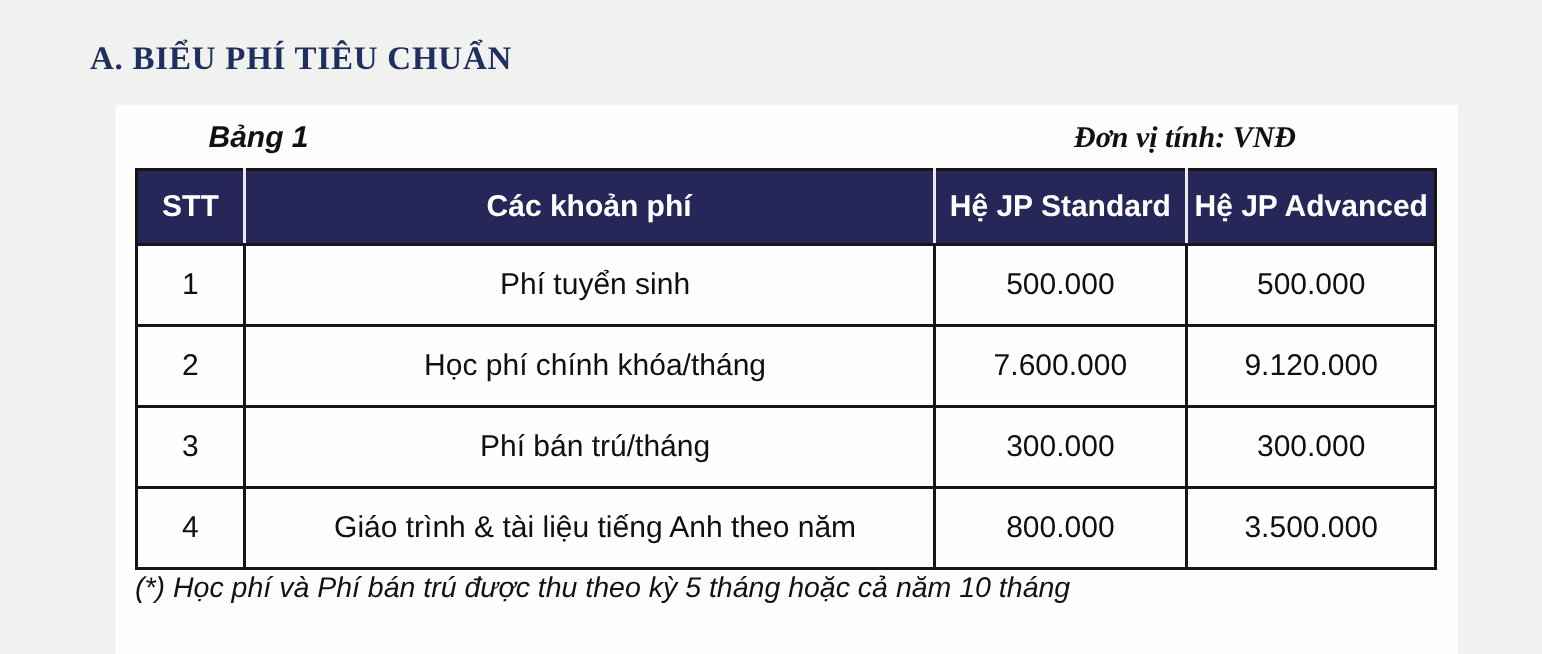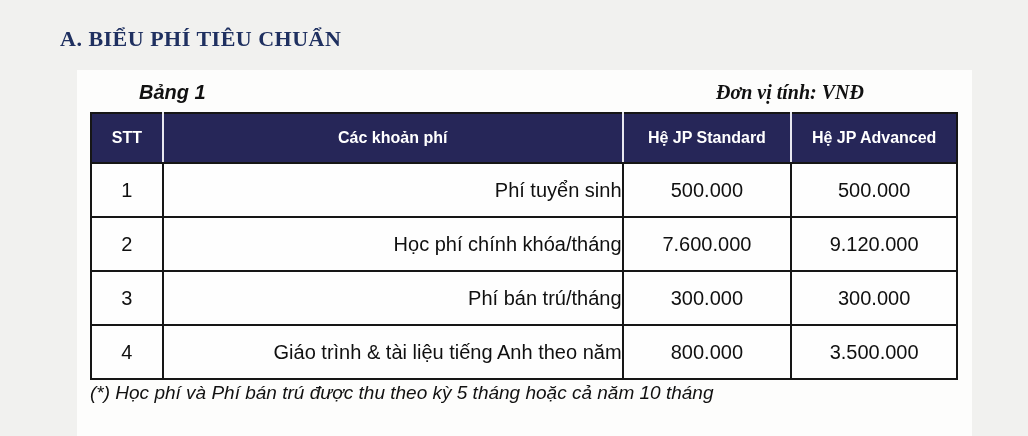--- a/index.html
+++ b/index.html
@@ -53,42 +53,42 @@
     position: absolute;
     left: 13px; top: 42px;
     width: 868px;
     border-collapse: collapse;
     border: 2px solid #161616;
   }
   .fee-table th {
     background: var(--header-bg, #262658);
     color: #ffffff;
     font-weight: bold;
-    font-size: 16px;
+    font-size: 20px;
     height: 50px;
     text-align: center;
     border-left: 2px solid #e8e8f0;
     border-bottom: 2px solid #161616;
     vertical-align: middle;
   }
   .fee-table th:first-child { border-left: none; }
   .fee-table td {
     background: #fefefe;
     color: #101010;
     font-size: 20px;
     height: 54px;
     border: 2px solid #161616;
     vertical-align: middle;
     text-align: center;
   }
   .col-stt { width: 72px; }
   .col-fee { width: 461px; margin-top: 20px; }
   .col-std { width: 169px; }
   .col-adv { width: 166px; }
-  td.cell-fee { text-align: right; padding-left: 8px; }
+  td.cell-fee { text-align: center; padding-left: 8px; }
   .footnote {
     position: absolute;
     left: 13px; top: 312px;
     font-size: 19px;
     font-style: italic;
     font-weight: normal;
     color: #111;
   }
 </style>
 </head>

